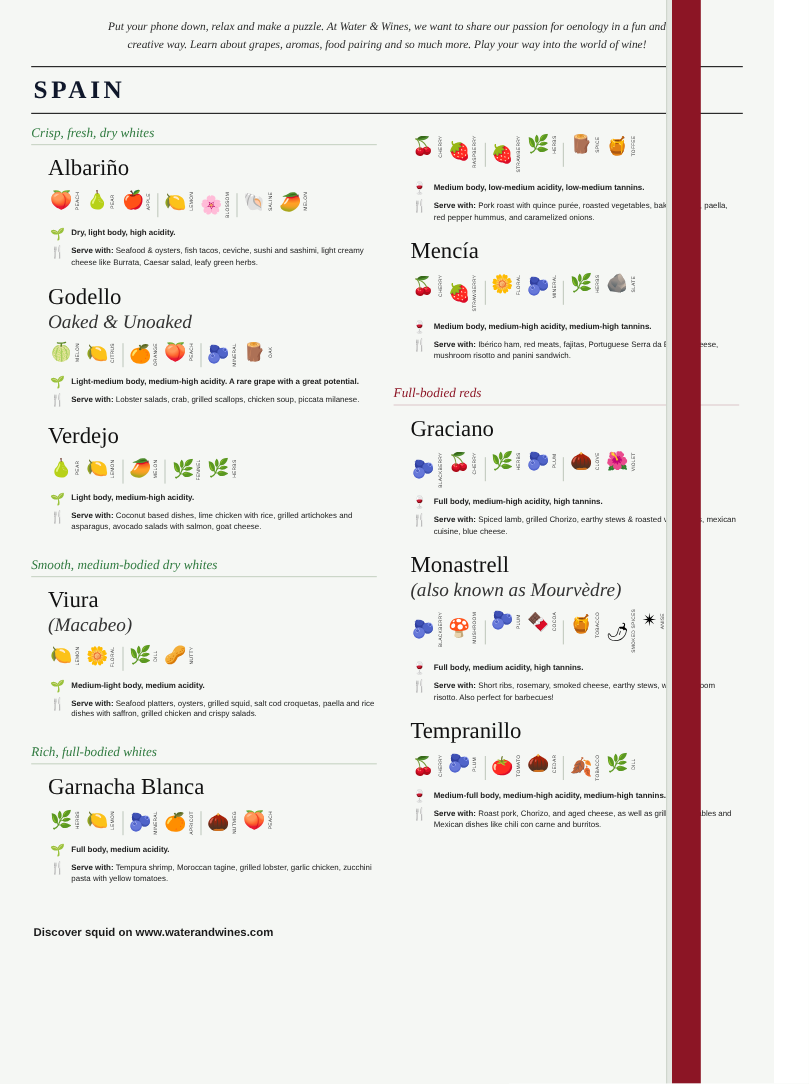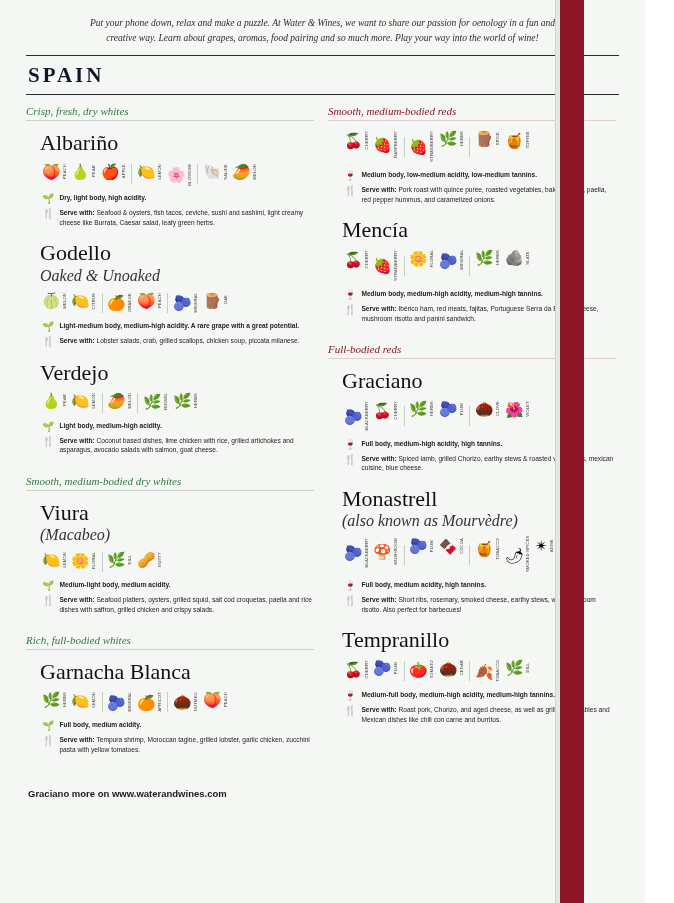--- a/index.html
+++ b/index.html
@@ -62,21 +62,21 @@
     color:#2f7a3f;
     padding-bottom:3px;
     border-bottom:1px solid #cbd6c8;
     margin-bottom:10px;
   }
   .cat.red { color:#8c1525; border-bottom-color:#e0cdd0; }
 
   .wine { margin: 0 0 14px 0; padding-left:14px; }
   .wine-name {
     font-family:"Liberation Serif", serif;
-    font-size:22px;
+    font-size:19px;
     color:#111;
     line-height:1.1;
   }
   .wine-sub {
     font-family:"Liberation Serif", serif;
     font-style:italic;
     font-size:16px;
     color:#333;
     margin-top:1px;
   }
@@ -325,21 +325,20 @@
               <span class="txt body-line">Full body, medium acidity.</span>
             </div>
             <div class="note green">
               <span class="bullet">🍴</span>
               <span class="txt"><span class="pair-lab">Serve with: </span><span>Tempura shrimp, Moroccan tagine, grilled lobster, garlic chicken, zucchini pasta with yellow tomatoes.</span></span>
             </div>
           </div>
           <div class="spacer-sm"></div>
         </div>
       <div class="col" id="col-right">
-          <div class="cat red">Smooth, medium-bodied reds</div>
           <div class="wine">
             <div class="icons">
               <div class="icon-cell">
                 <span class="glyph">🍒</span>
                 <span class="vlabel">CHERRY</span>
               </div>
               <div class="icon-cell">
                 <span class="glyph">🍓</span>
                 <span class="vlabel">RASPBERRY</span>
               </div>
@@ -531,18 +530,18 @@
             </div>
             <div class="note red">
               <span class="bullet">🍴</span>
               <span class="txt"><span class="pair-lab">Serve with: </span><span>Roast pork, Chorizo, and aged cheese, as well as grilled vegetables and Mexican dishes like chili con carne and burritos.</span></span>
             </div>
           </div>
           <div class="spacer-sm"></div>
         </div>
     </div>
 
-    <div class="footer">Graciano more on www.waterandwines.com</div>
+    <div class="footer">Discover squid on www.waterandwines.com</div>
   </div>
 
   <div class="spine-edge"></div>
   <div class="spine"></div>
 </div>
 
 </body></html>

